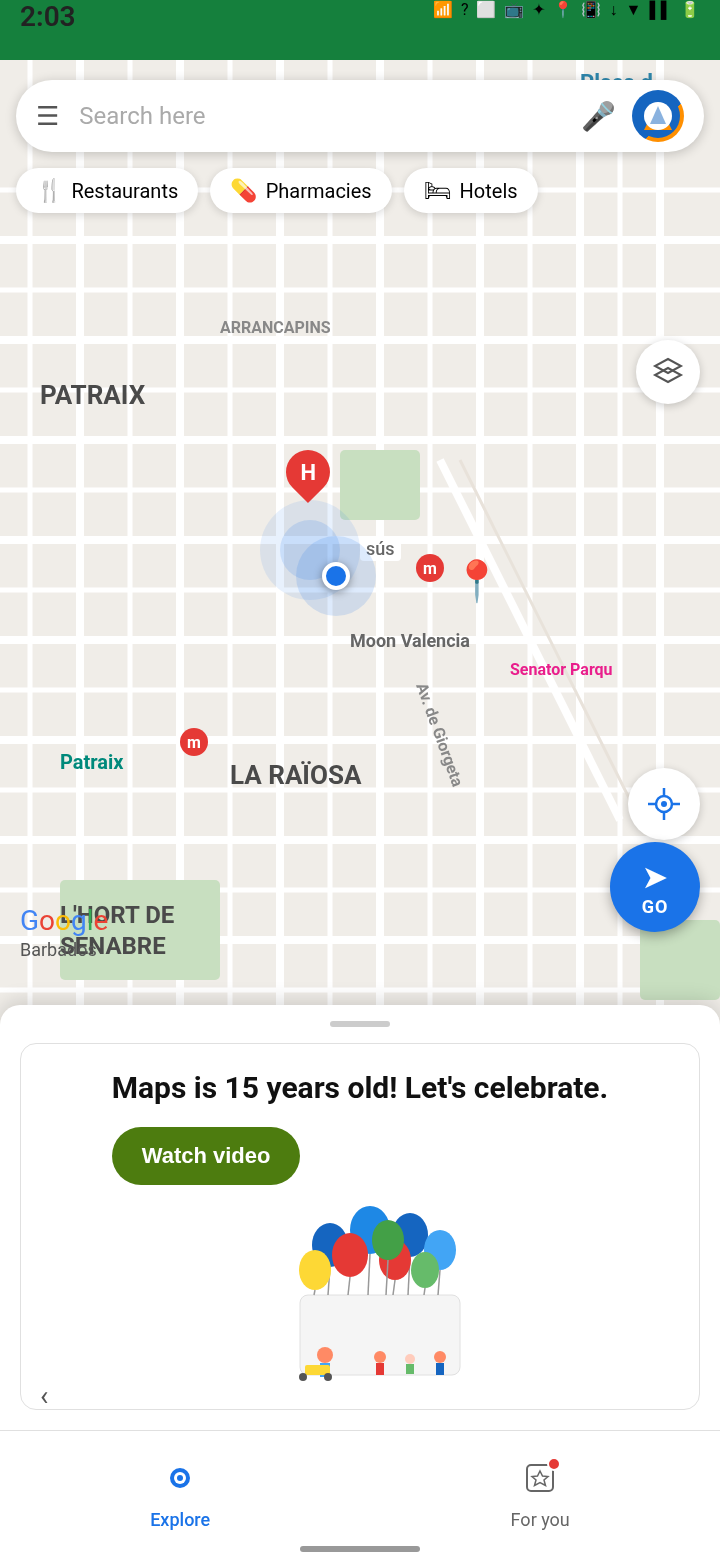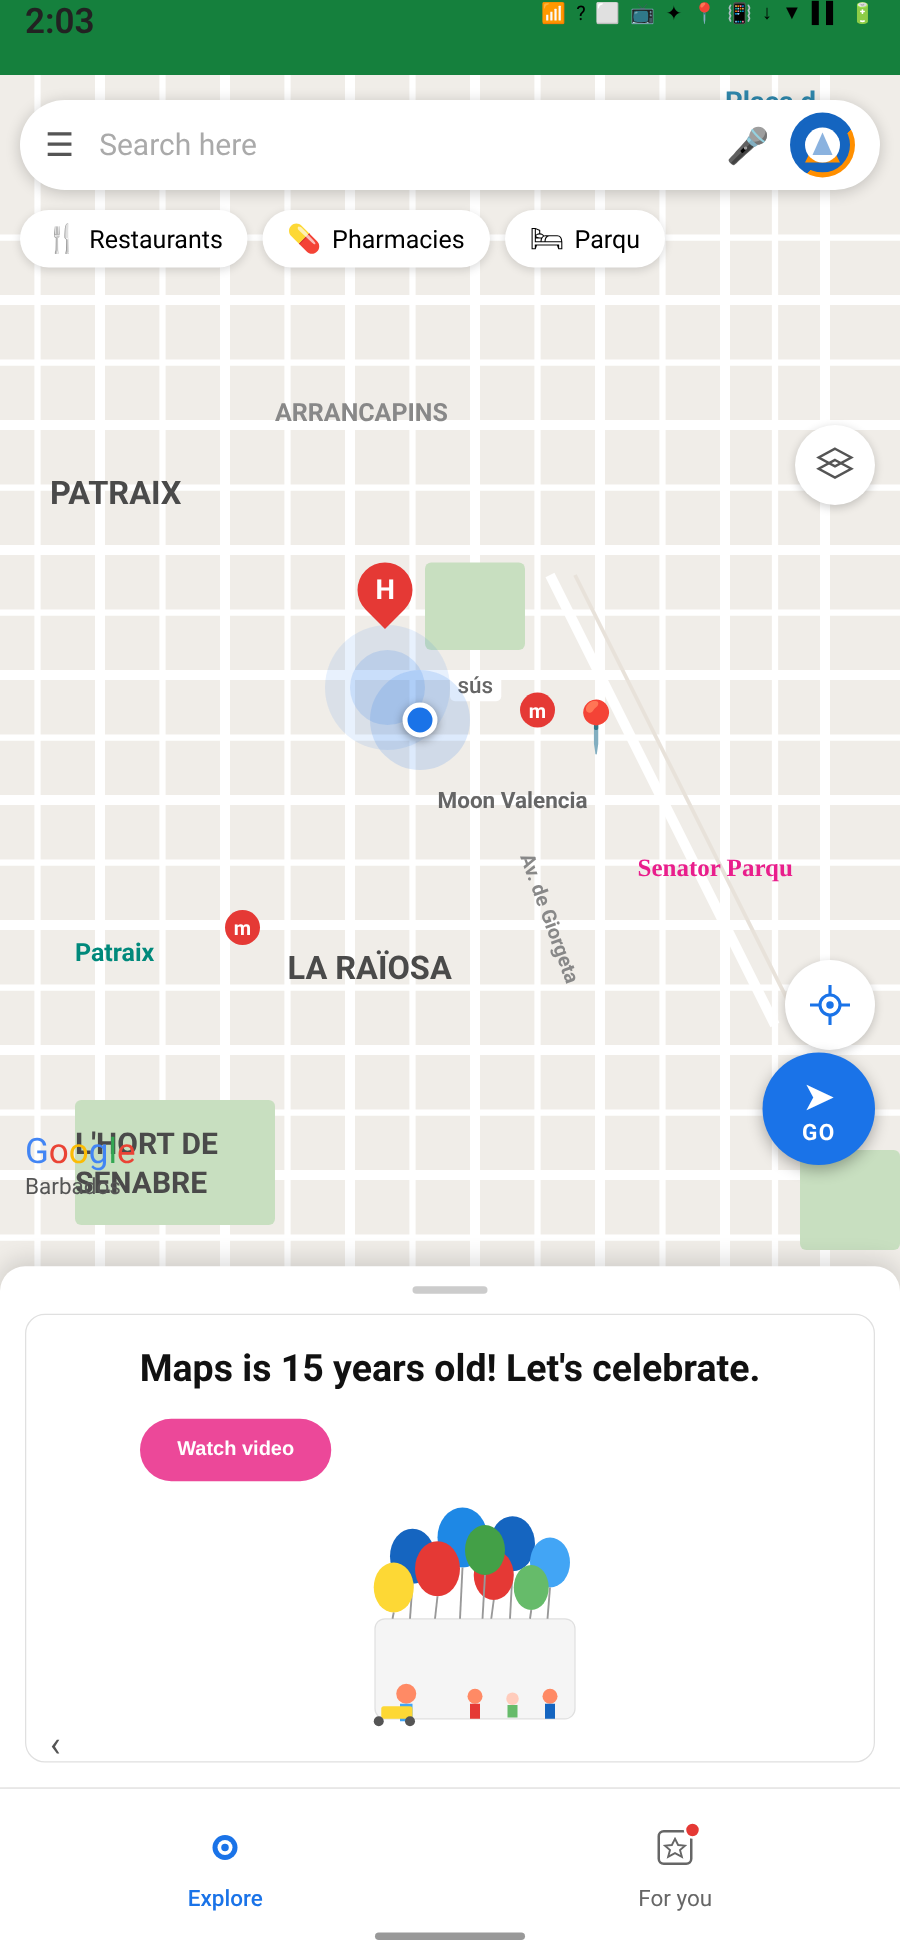--- a/index.html
+++ b/index.html
@@ -310,26 +310,26 @@
       flex: 1;
     }
     .promo-title {
       font-size: 30px;
       font-weight: 700;
       color: #111;
       line-height: 1.3;
       margin-bottom: 20px;
     }
     .watch-btn {
-      background: #ec4899;
+      background: #4d7c0f;
       color: white;
       border: none;
       border-radius: 30px;
       padding: 16px 30px;
-      font-size: 16px;
+      font-size: 22px;
       font-weight: 600;
       cursor: pointer;
     }
     .promo-image-side {
       width: 240px;
       height: 180px;
       position: relative;
       flex-shrink: 0;
     }
 
@@ -495,30 +495,30 @@
     <div class="chip">
       <span class="chip-icon">🍴</span>
       <span>Restaurants</span>
     </div>
     <div class="chip">
       <span class="chip-icon">💊</span>
       <span>Pharmacies</span>
     </div>
     <div class="chip">
       <span class="chip-icon">🛏</span>
-      <span>Parqu</span>
+      <span>Hotels</span>
     </div>
   </div>
 
   <div class="map-label" style="top:320px; left:40px; font-size:26px;">PATRAIX</div>
-  <div class="map-label" style="top:258px; left:220px; font-size:20px; color:#888;">ARRANCAPINS</div>
+  <div class="map-label" style="top:258px; left:220px; font-size:16px; color:#888;">ARRANCAPINS</div>
   <div class="map-label" style="top:700px; left:230px; font-size:26px;">LA RAÏOSA</div>
   <div class="map-label" style="top:840px; left:60px; font-size:24px; line-height:1.3;">L'HORT DE<br>SENABRE</div>
   <div class="map-label map-label-small" style="top:570px; left:350px;">Moon Valencia</div>
-  <div class="map-label map-label-pink" style="top:624px; left:510px; font-size:20px;font-family:Liberation Serif, serif;">Senator Parqu</div>
+  <div class="map-label map-label-pink" style="top:600px; left:510px; font-size:16px;">Senator Parqu</div>
   <div class="map-label map-label-teal" style="top:690px; left:60px; font-size:20px;">Patraix</div>
   <div class="map-label map-label-small" style="top:620px; left:430px; font-size:16px; color:#888; transform:rotate(70deg); transform-origin:left top;">Av. de Giorgeta</div>
   <div class="map-label map-label-small" style="top:10px; left:580px; color:#2e86ab; font-size:22px; font-weight:700;">Plaça d</div>
 
   <div class="map-marker" style="top:668px; left:180px;">
     <div class="marker-metro">m</div>
   </div>
   <div class="map-marker" style="top:494px; left:416px;">
     <div class="marker-metro">m</div>
   </div>

